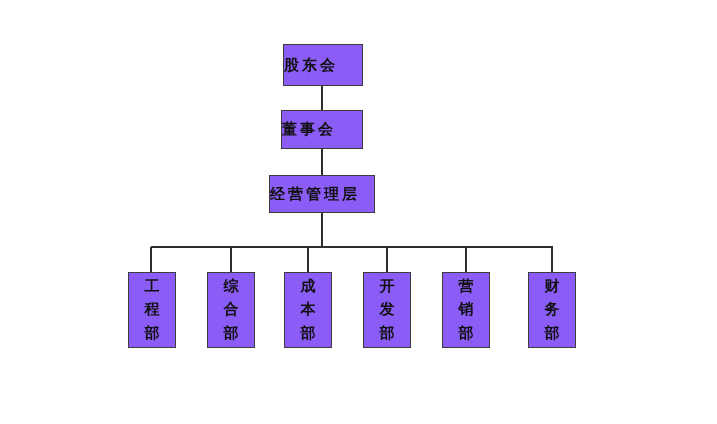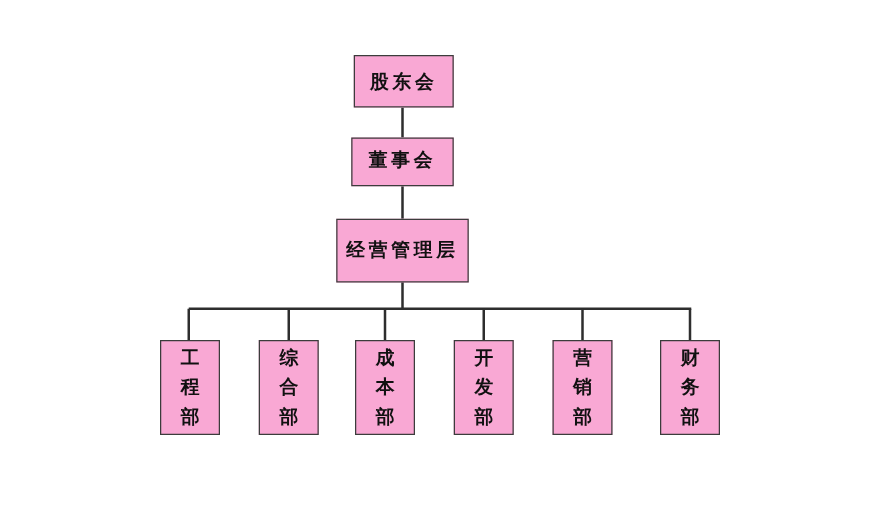--- a/index.html
+++ b/index.html
@@ -17,24 +17,24 @@
     height: 424px;
     background: #ffffff;
     overflow: hidden;
   }
 
   
   .node {
     position: absolute;
     box-sizing: border-box;
     border: 1px solid #3c3c3c;
-    background: #f9a8d4;
+    background: #8b5cf6;
     display: flex;
     align-items: center;
-    justify-content: center;
+    justify-content: flex-start;
     color: #111111;
     font-weight: 700;
     letter-spacing: 2px;
     z-index: 2;
   }
 
   
   .node-top {
     font-size: 15px;
     line-height: 1;
@@ -69,21 +69,21 @@
 <div id="chart-root">
 
   <div class="node node-top" id="node-level-1" style="left: 283px; top: 44px; width: 80px; height: 42px;">
     <span>股东会</span>
   </div>
 
   <div class="node node-top" id="node-level-2" style="left: 281px; top: 110px; width: 82px; height: 39px; font-family: Liberation Serif, serif;">
     <span>董事会</span>
   </div>
 
-  <div class="node node-top" id="node-level-3" style="left: 269px; top: 175px; width: 106px; height: 51px;">
+  <div class="node node-top" id="node-level-3" style="left: 269px; top: 175px; width: 106px; height: 38px;">
     <span>经营管理层</span>
   </div>
 
   <div class="conn conn-v" id="conn-stem-1-2" style="left: 321px; top: 86px; height: 24px;"></div>
   <div class="conn conn-v" id="conn-stem-2-3" style="left: 321px; top: 149px; height: 26px;"></div>
   <div class="conn conn-v" id="conn-stem-3-bus" style="left: 321px; top: 213px; height: 34px;"></div>
   <div class="conn conn-h" id="conn-bus" style="left: 151px; top: 246px; width: 402px;"></div>
 
   <div class="conn conn-v drop" id="drop-0" style="left: 150px; top: 247px; height: 25px;"></div>
   <div class="conn conn-v drop" id="drop-1" style="left: 230px; top: 247px; height: 25px;"></div>

